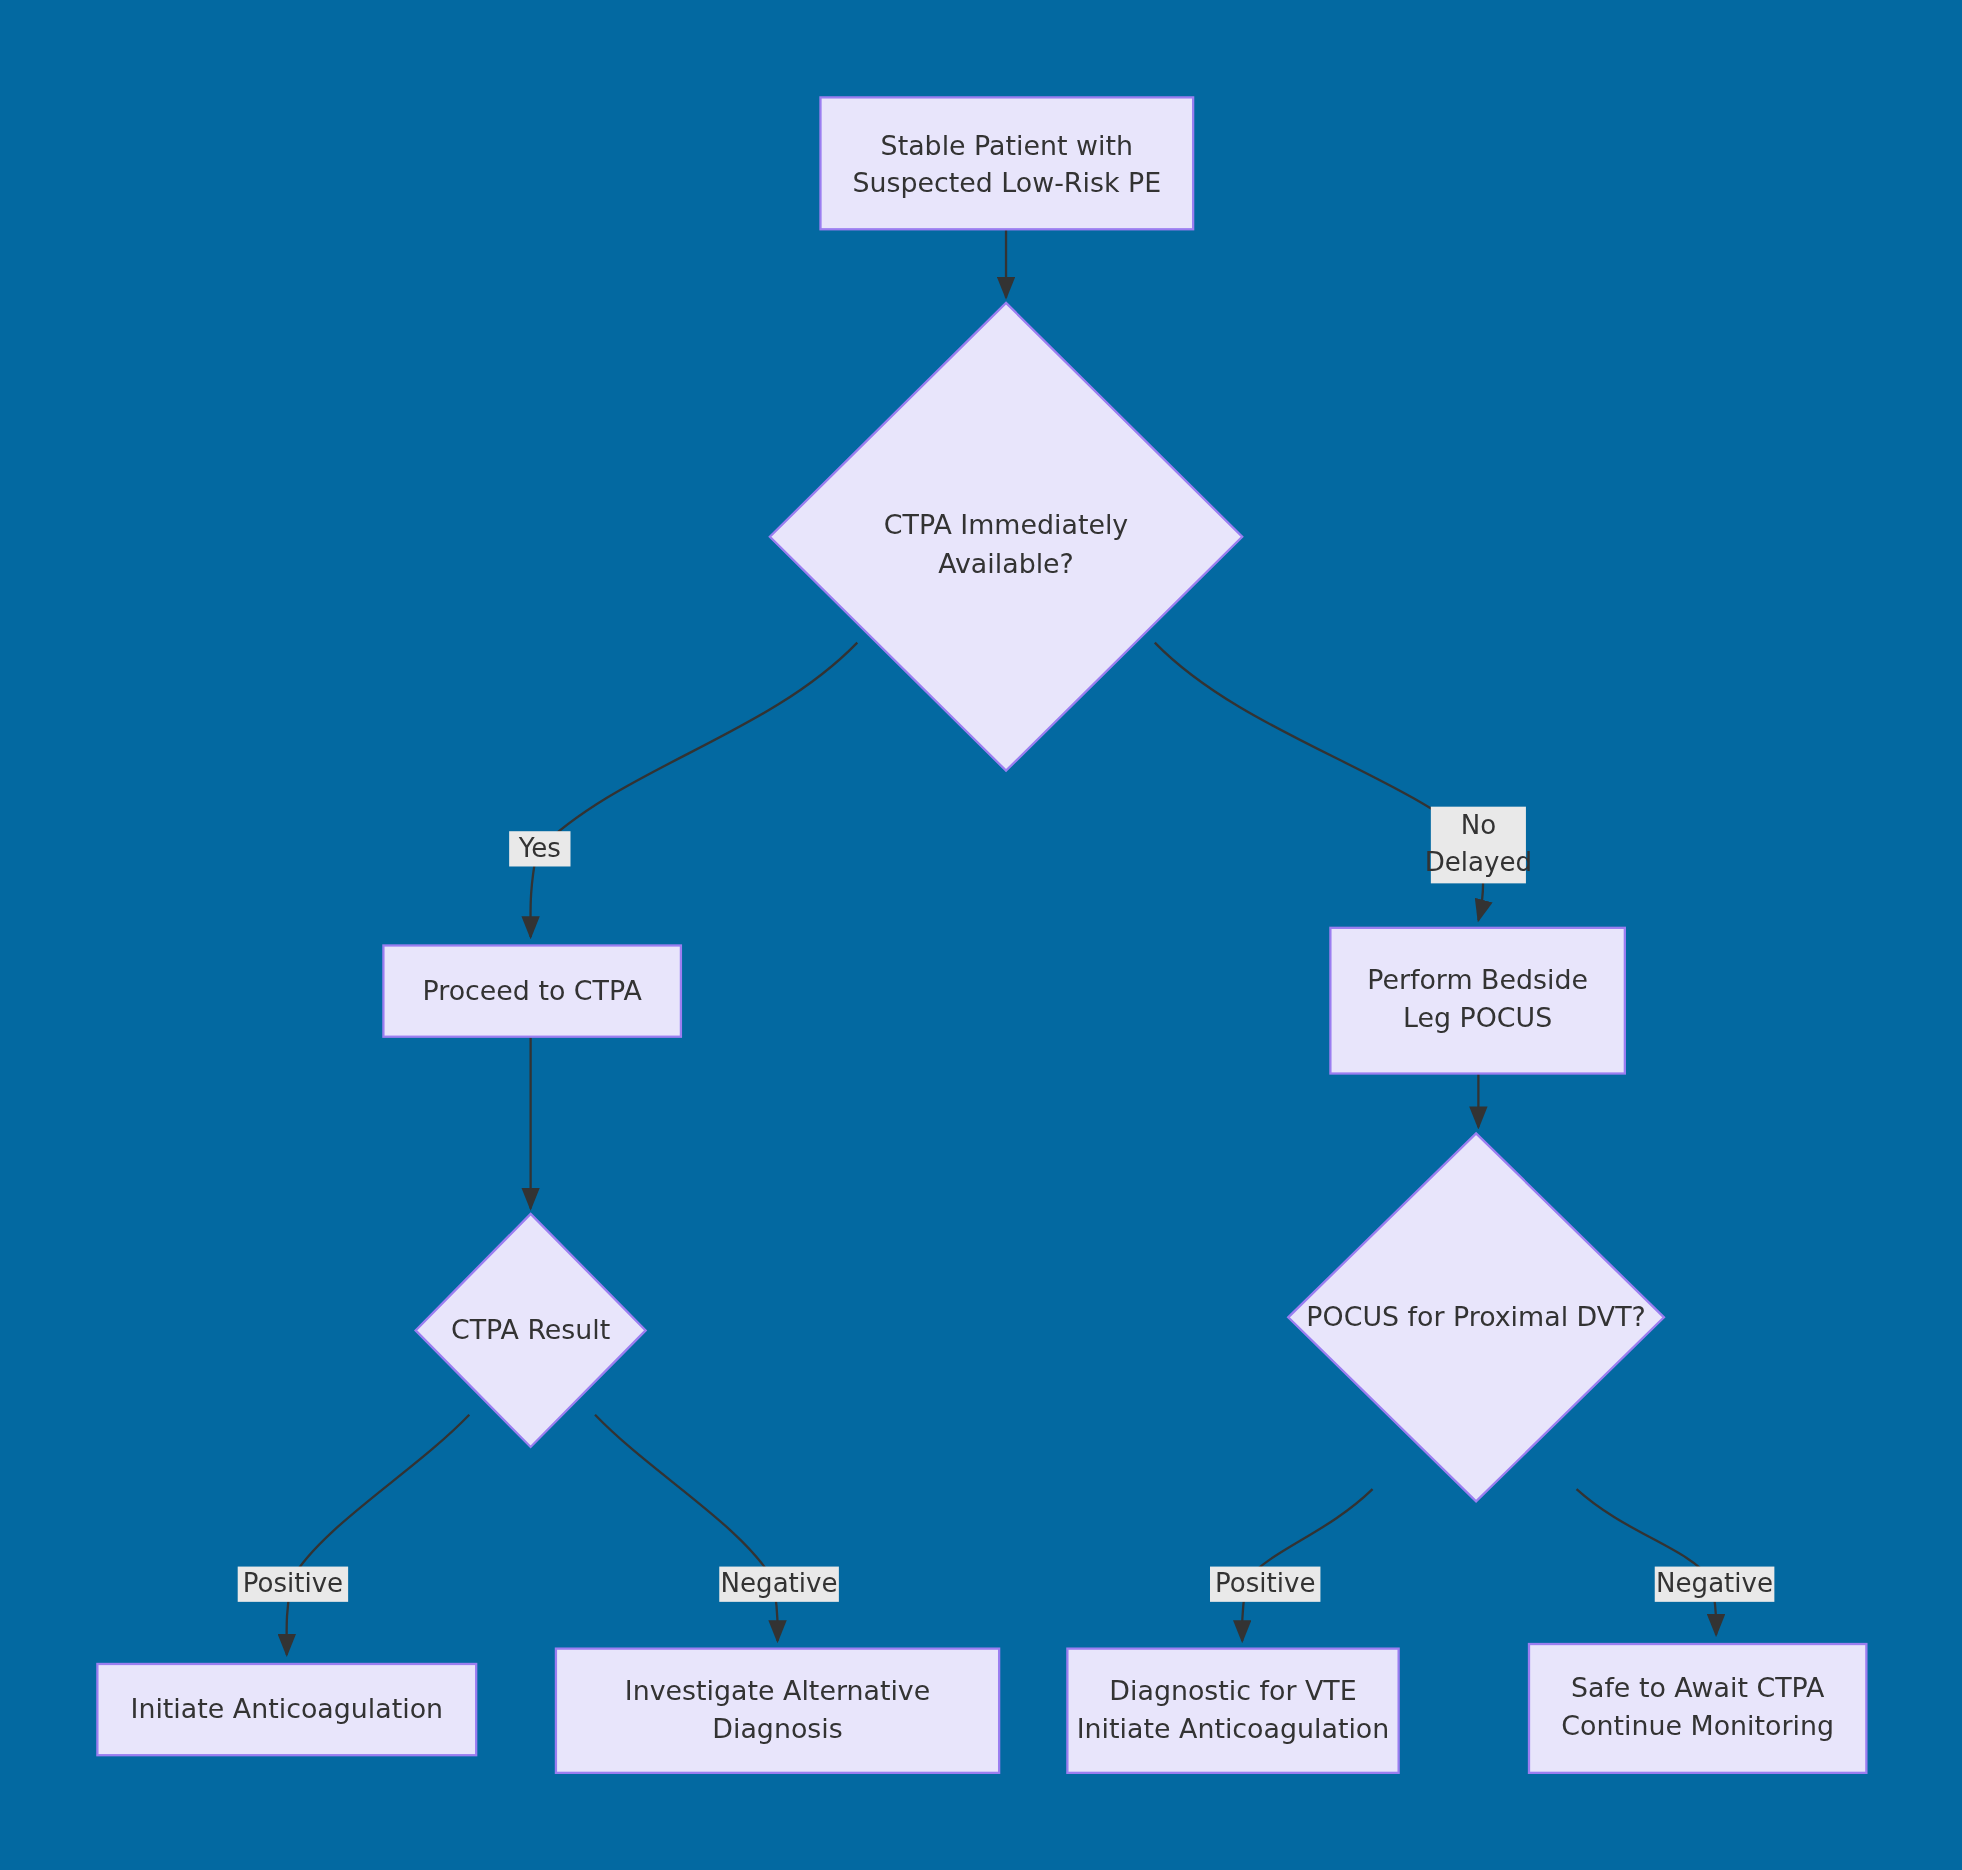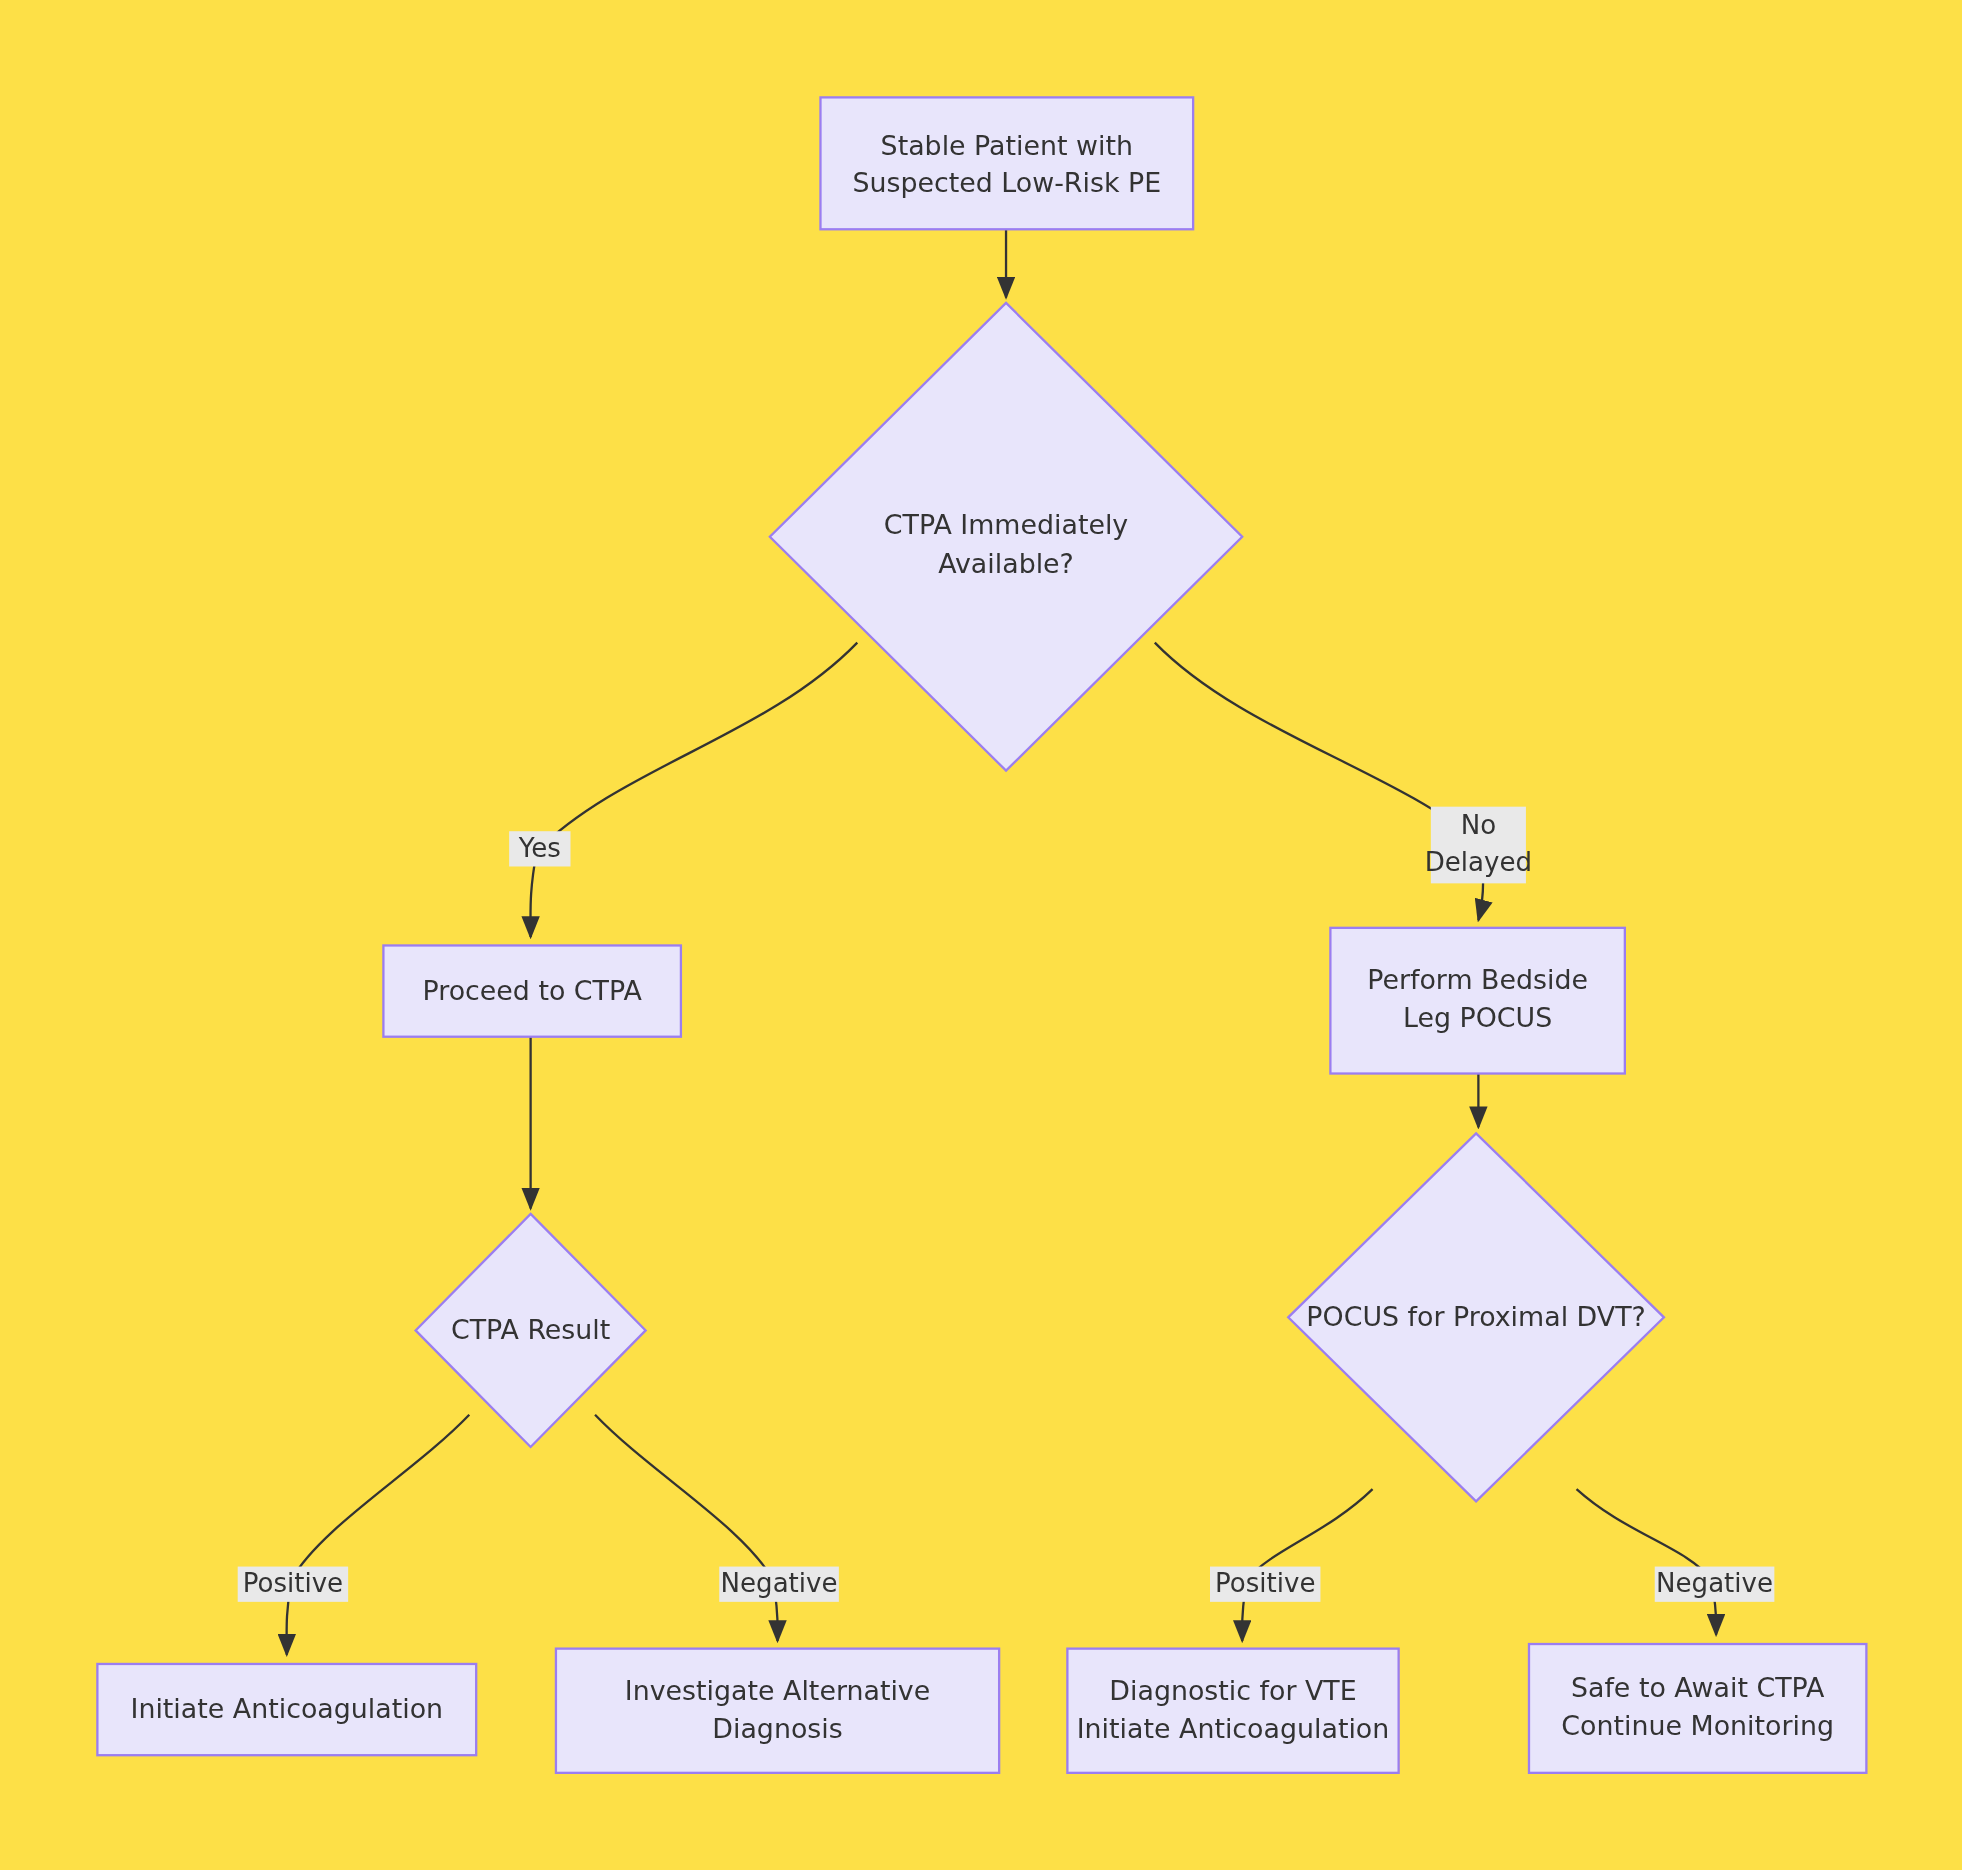--- a/index.html
+++ b/index.html
@@ -11,21 +11,21 @@
   body {
     width: 1963px;
     height: 1871px;
     font-family: "DejaVu Sans", sans-serif;
     overflow: hidden;
   }
   #flowchart-root {
     position: relative;
     width: 1963px;
     height: 1871px;
-    background: #fde047;
+    background: #0369a1;
   }
   svg.flow-canvas {
     position: absolute;
     top: 0;
     left: 0;
     width: 1963px;
     height: 1871px;
     display: block;
   }
   .node-shape {

